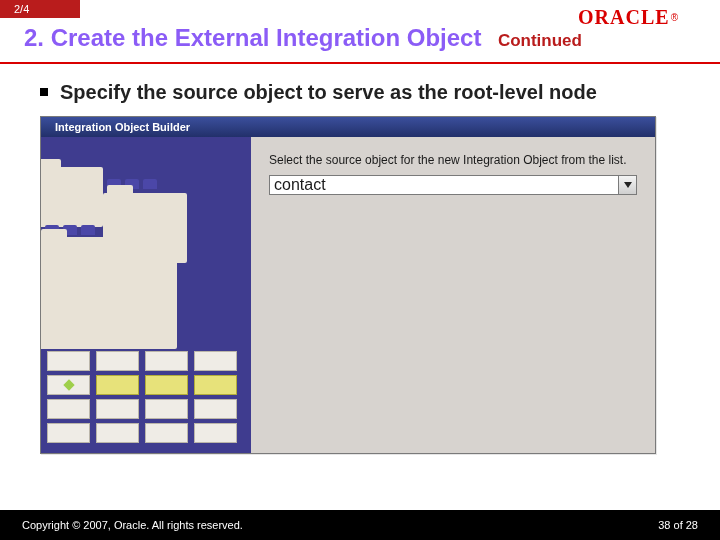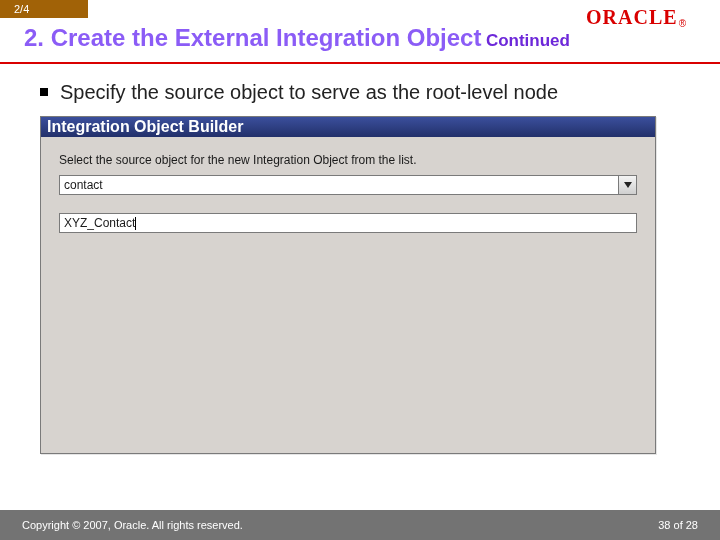--- a/index.html
+++ b/index.html
@@ -7,33 +7,33 @@
     width: 720px;
     height: 540px;
     font-family: Arial, Helvetica, sans-serif;
     background: #ffffff;
     position: relative;
     overflow: hidden;
   }
   .top-stripe {
     position: absolute;
     top: 0; left: 0;
-    width: 88px; height: 18px;
-    background: #a16207;
+    width: 80px; height: 18px;
+    background: #b91c1c;
     color: #fff;
     font-size: 11px;
     display: flex;
     align-items: center;
     padding-left: 14px;
   }
   .header-row {
     position: absolute;
-    top: 6px; right: 34px;
-    display: flex;
-    align-items: flex-end;
+    top: 6px; right: 42px;
+    display: flex;
+    align-items: center;
   }
   .oracle-logo {
     font-family: Georgia, 'Times New Roman', serif;
     font-weight: bold;
     color: #d90000;
     font-size: 20px;
     letter-spacing: 1px;
   }
   .oracle-reg {
     font-size: 10px;
@@ -48,35 +48,36 @@
     right: 24px;
   }
   .slide-title {
     font-size: 24px;
     font-weight: bold;
     color: #8b5cf6;
   }
   .slide-title-sub {
     font-size: 17px;
     font-weight: bold;
-    color: #6d28d9;
-    margin-left: 0;
+    color: #b91c1c;
+    margin-left: 12px;
   }
   .red-rule {
     position: absolute;
     top: 62px; left: 0; right: 0;
     height: 2px;
     background: #d90000;
   }
   .bullet-row {
     position: absolute;
     top: 80px; left: 40px; right: 40px;
     display: flex;
     align-items: flex-start;
     gap: 12px;
+    font-weight: bold;
   }
   .bullet-square {
     width: 8px; height: 8px;
     background: #000;
     margin-top: 8px;
     flex: 0 0 auto;
   }
   .bullet-text {
     font-size: 20px;
     color: #222;
@@ -89,32 +90,31 @@
     width: 616px;
     height: 338px;
     background: #d7d3cf;
     border: 1px solid #7a7a7a;
     box-shadow: 1px 1px 0 rgba(0,0,0,0.1);
   }
   .dialog-titlebar {
     height: 20px;
     background: linear-gradient(180deg,#3b4f9c 0%, #22306a 100%);
     color: #fff;
-    font-size: 16px;
+    font-size: 11px;
     font-weight: bold;
     display: flex;
     align-items: center;
-    padding: 0 6px;
+    padding: 0 14px;
     text-align: center;
   }
   .dialog-body {
     position: relative;
     display: flex;
     height: calc(100% - 20px);
-    flex-direction: column;
   }
   .left-pane {
     width: 210px;
     background: #3f3c8f;
     position: relative;
     overflow: hidden;
   }
   .folder {
     position: absolute;
     width: 66px; height: 48px;
@@ -186,21 +186,21 @@
   .dropdown {
     display:flex;
     width: 100%;
     height: 20px;
     margin-bottom: 18px;
   }
   .dropdown-field {
     flex:1;
     background:#fff;
     border:1px solid #7a7a7a;
-    font-size:12px;
+    font-size:16px;
     padding: 2px 4px;
     line-height: 14px;
   }
   .dropdown-btn {
     width: 18px;
     background: linear-gradient(#f4f4f4,#cfcfcf);
     border:1px solid #7a7a7a;
     border-left:none;
     display:flex;
     align-items:center;
@@ -221,21 +221,21 @@
     display:inline-block;
     width:1px; height:13px;
     background:#000;
     vertical-align:middle;
     margin-left:0px;
   }
   .footer {
     position: absolute;
     left: 0; right: 0; bottom: 0;
     height: 30px;
-    background: #737373;
+    background: #000000;
     color: #fff;
     display:flex;
     align-items:center;
     justify-content: space-between;
     padding: 0 22px;
     font-size: 11px;
   }
 </style>
 </head>
 <body>
@@ -310,23 +310,20 @@
     <div class="right-pane">
       <div class="instruction">Select the source object for the new Integration Object from the list.</div>
       <div class="dropdown">
         <div class="dropdown-field">contact</div>
         <div class="dropdown-btn">
           <svg viewBox="0 0 8 6">
               <polygon points="0,0 8,0 4,6" fill="#222"></polygon>
             </svg>
         </div>
       </div>
-      <div class="text-input">
-        <span>XYZ_Contact</span><span class="caret"></span>
-      </div>
     </div>
   </div>
 </div>
 
 <div class="footer">
   <span>Copyright © 2007, Oracle. All rights reserved.</span>
   <span>38 of 28</span>
 </div>
 
 </body></html>

